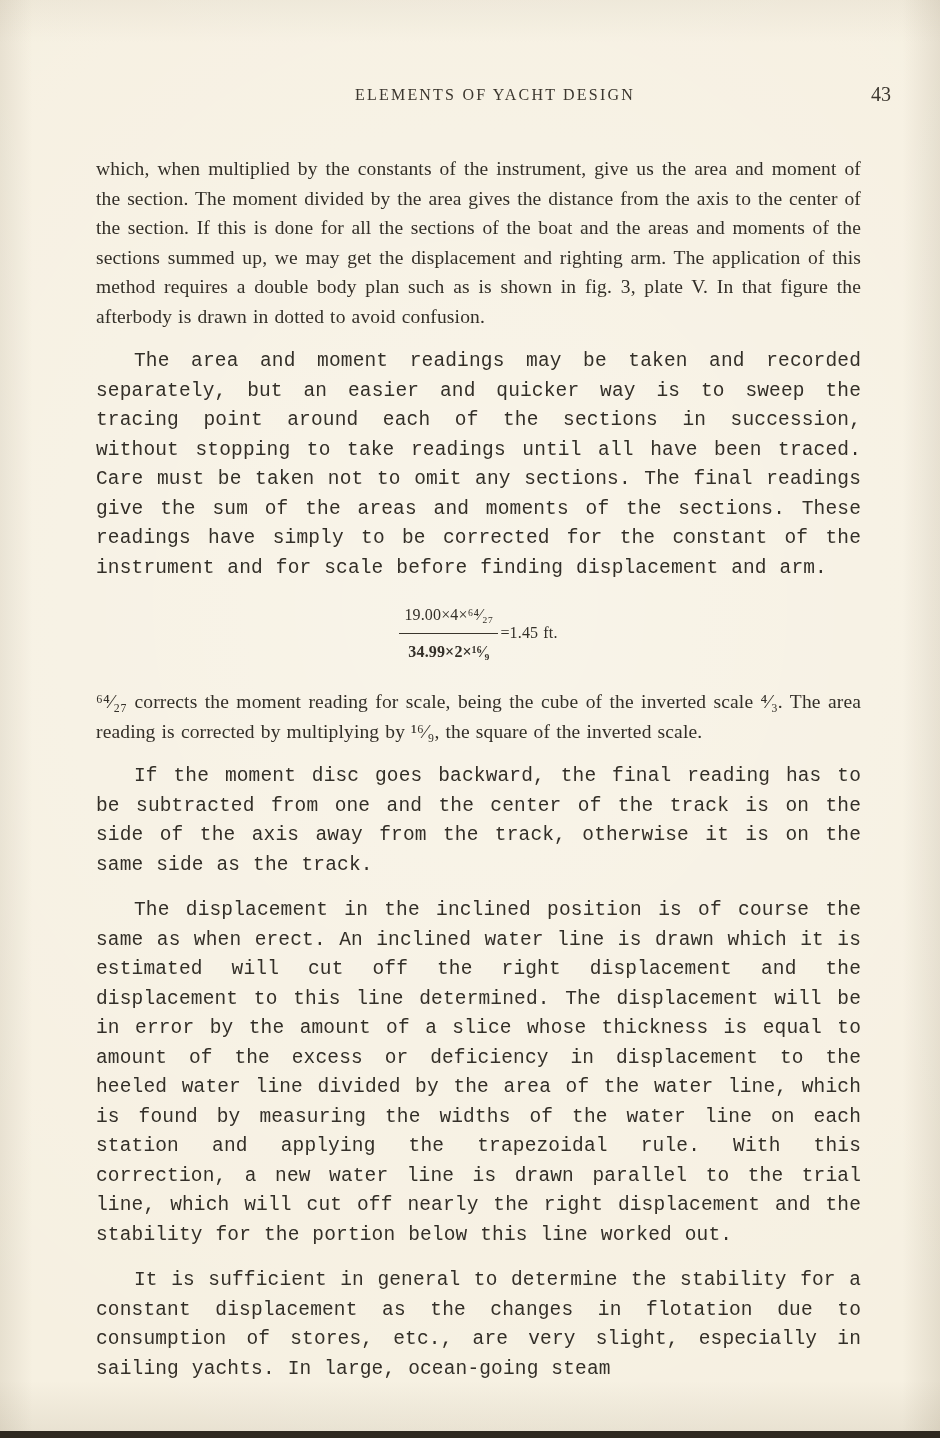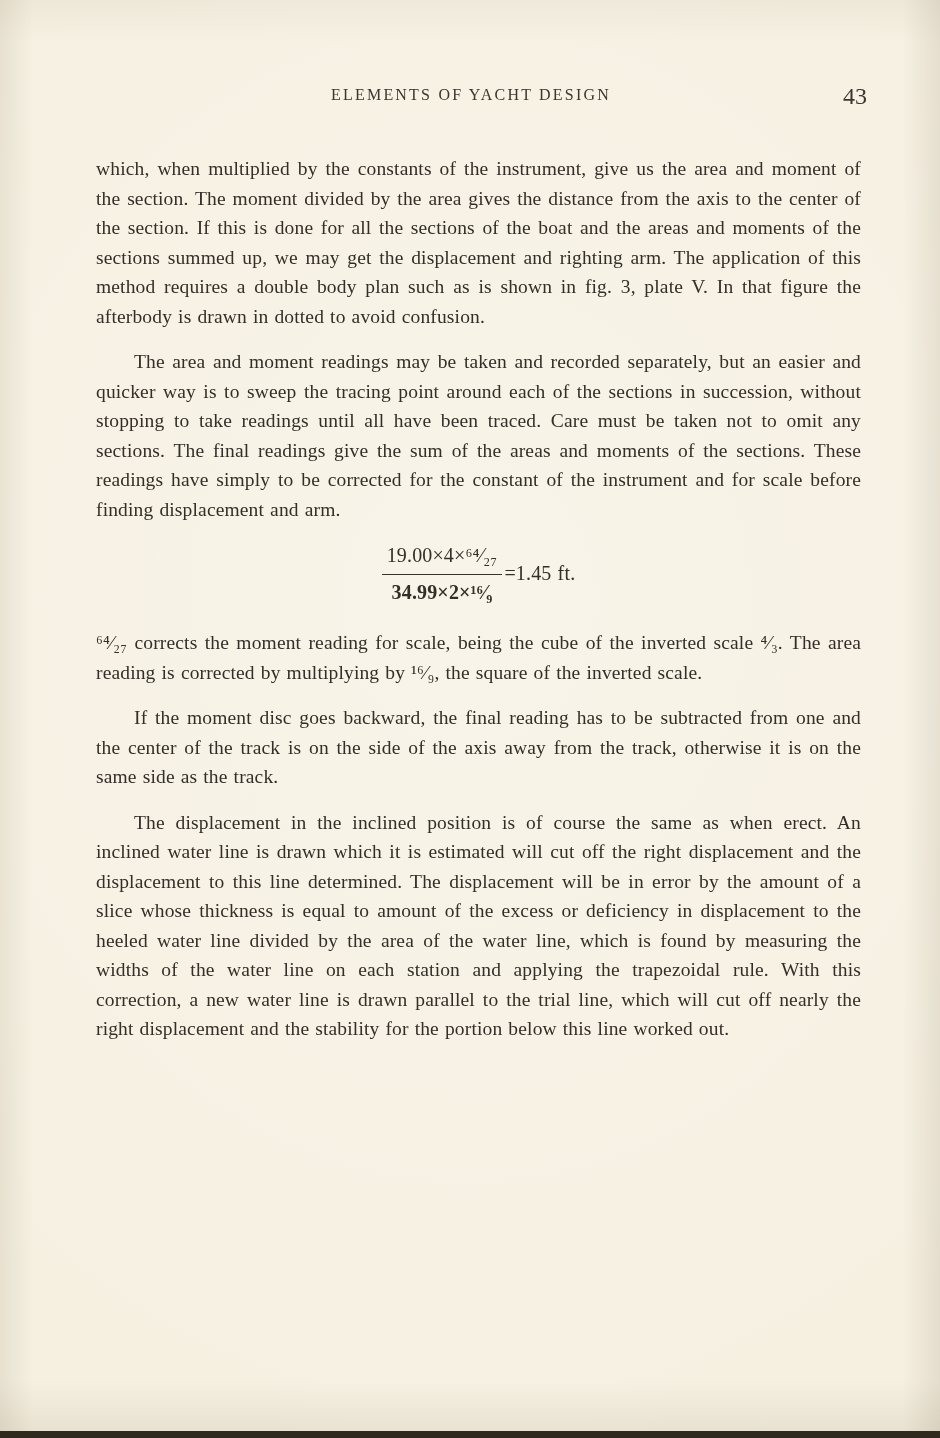--- a/index.html
+++ b/index.html
@@ -25,60 +25,60 @@
   .bottom-edge {
     position: absolute;
     left: 0; right: 0; bottom: 0;
     height: 7px;
     background: linear-gradient(to right, #2e2archived, #322b22);
     background-color: #2f2920;
   }
   .running-head {
     position: absolute;
     top: 86px;
-    left: 73px;
+    left: 97px;
     width: 796px;
     height: 24px;
     text-decoration: underline;
   }
   .running-head .head-title {
     position: absolute;
     left: 0; right: 0;
     text-align: center;
     font-size: 16px;
     letter-spacing: 2.2px;
     color: #3b362e;
   }
   .running-head .page-number {
     position: absolute;
     right: 2px;
     top: -3px;
-    font-size: 24px;
+    font-size: 20px;
     color: #3b362e;
   }
   .body-text {
     position: absolute;
     top: 138px;
     left: 80px;
     width: 797px;
     font-size: 19.5px;
     line-height: 29.5px;
     letter-spacing: 0.15px;
     word-spacing: 1px;
     text-align: justify;
     color: #332f28;
   }
   .body-text p { margin: 16px; }
-  .body-text p.indent { text-indent: 38px; }
+  .body-text p.indent { text-indent: 38px; font-family: Liberation Mono, monospace; }
   .formula {
     display: flex;
     justify-content: center;
     align-items: center;
     margin: 17px 0 21px;
-    font-size: 20px;
+    font-size: 16px;
     text-align: left;
     text-indent: 0;
   }
   .frac {
     display: inline-flex;
     flex-direction: column;
     align-items: center;
   }
   .frac-top {
     padding: 0 5px 3px 5px;
@@ -116,18 +116,19 @@
       </span>
       <span class="frac-result">=1.45 ft.</span>
     </div>
 
     <p class="no-indent">⁶⁴⁄₂₇ corrects the moment reading for scale, being the cube of the inverted scale ⁴⁄₃. The area reading is corrected by multiplying by ¹⁶⁄₉, the square of the inverted scale.</p>
 
     <p class="indent">If the moment disc goes backward, the final reading has to be subtracted from one and the center of the track is on the side of the axis away from the track, otherwise it is on the same side as the track.</p>
 
     <p class="indent">The displacement in the inclined position is of course the same as when erect. An inclined water line is drawn which it is estimated will cut off the right displacement and the displacement to this line determined. The displacement will be in error by the amount of a slice whose thickness is equal to amount of the excess or deficiency in displacement to the heeled water line divided by the area of the water line, which is found by measuring the widths of the water line on each station and applying the trapezoidal rule. With this correction, a new water line is drawn parallel to the trial line, which will cut off nearly the right displacement and the stability for the portion below this line worked out.</p>
 
+    <p class="indent">It is sufficient in general to determine the stability for a constant displacement as the changes in flotation due to consumption of stores, etc., are very slight, especially in sailing yachts. In large, ocean-going steam</p>
 
   </div>
 
   <div class="bottom-edge"></div>
 
 </div>
 
 </body></html>

